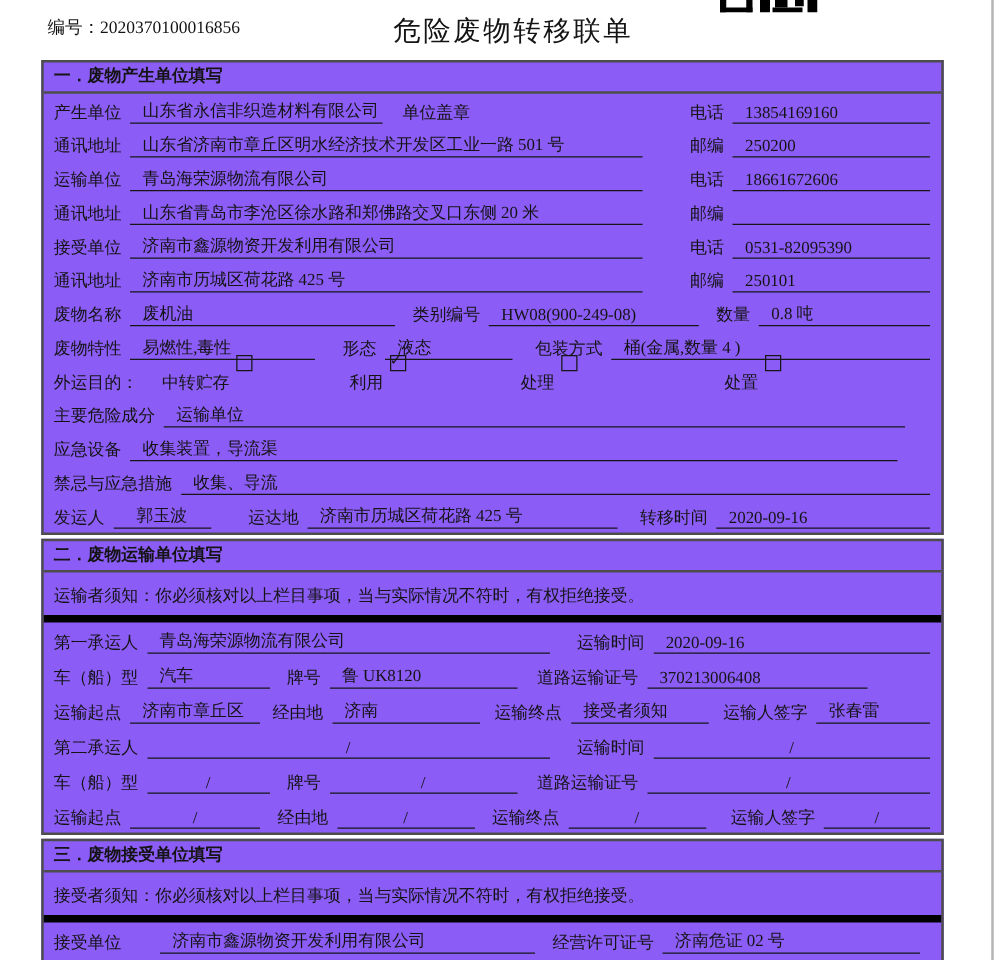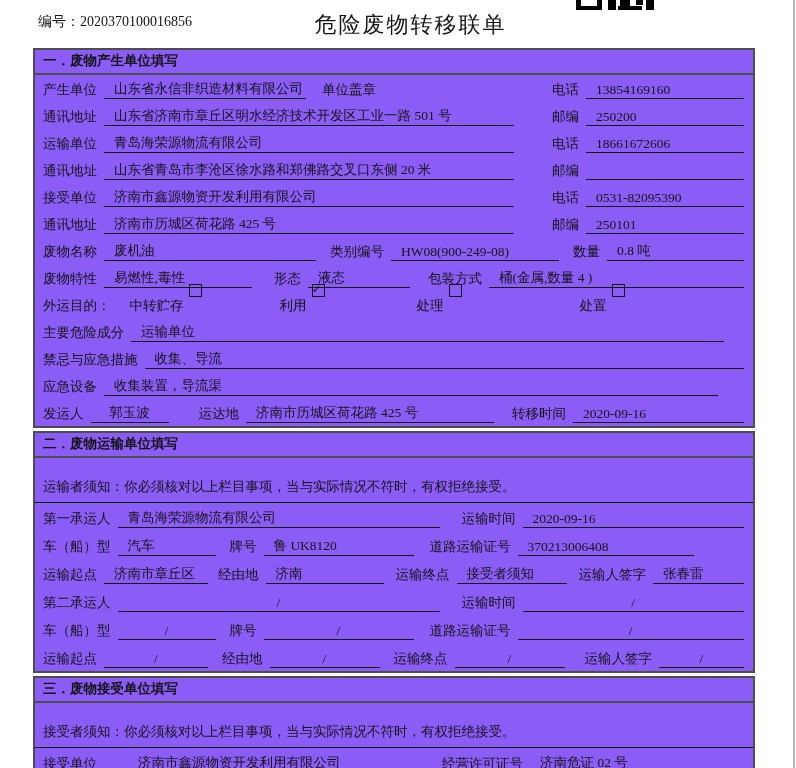--- a/index.html
+++ b/index.html
@@ -6,21 +6,21 @@
   .page{position:relative;width:796px;height:768px;background:#fff;overflow:hidden;
         font-family:"Liberation Serif","DejaVu Serif",serif;color:#141414;}
   .edge-right{position:absolute;top:0;right:1px;width:2px;height:100%;background:#b5b5b5;}
   .qr{position:absolute;left:576px;top:0;width:78px;height:10px;}
   .head{position:relative;height:40px;padding-top:8px;padding-left:25px;}
   .serial{position:absolute;left:38px;top:13px;font-size:14px;white-space:nowrap;}
   .doc-title{text-align:center;font-size:22px;font-weight:normal;letter-spacing:2px;padding-top:2px;}
   .form{margin:0 39px 0 33px;width:722px;box-sizing:border-box;}
   .section{border:2px solid #4d4d4d;margin-bottom:3px;background:#8b5cf6;}
   .sec-title{font-weight:bold;font-size:13.5px;padding:2px 8px 3px 8px;border-bottom:2px solid #4d4d4d;}
-  .note{font-size:13.5px;padding:20px 8px 6px 8px;border-bottom:1px solid #000000;}
+  .note{font-size:13.5px;padding:10px 8px 6px 8px;border-bottom:6px solid #000000;}
   .row{display:flex;align-items:flex-end;height:24px;padding:0 9px 3px 8px;font-size:13.5px;}
   .s2 .row,.s3 .row{height:25px;}
   .lb{white-space:nowrap;margin-right:7px;margin-top:31px;}
   .ul{border-bottom:1px solid #161616;padding:0 4px 0 10px;white-space:nowrap;overflow:hidden;box-sizing:border-box;min-height:17px;}
   .fx{flex:1;}
   .ctr{text-align:center;padding:0;}
   .opt{display:flex;align-items:center;white-space:nowrap;font-family:Liberation Mono, monospace;}
   .opt .lb{margin-right:5px;}
   .cb{width:11px;height:11px;border:1px solid #161616;display:inline-block;position:relative;margin-bottom:1px;}
   .cb.checked::after{content:"\2713";position:absolute;left:0;top:-4px;font-size:13px;font-weight:bold;color:#111;}
@@ -133,27 +133,27 @@
           <span class="cb"></span>
         </span>
       </div>
 
       <div class="row">
         <span class="lb">主要危险成分</span>
         <span class="ul fx" style="margin-right:20px">运输单位</span>
       </div>
 
       <div class="row">
+        <span class="lb">应急设备</span>
+        <span class="ul fx" style="margin-right:26px">收集装置，导流渠</span>
+      </div>
+
+      <div class="row">
         <span class="lb">禁忌与应急措施</span>
         <span class="ul fx">收集、导流</span>
-      </div>
-
-      <div class="row">
-        <span class="lb">应急设备</span>
-        <span class="ul fx" style="margin-right:26px">收集装置，导流渠</span>
       </div>
 
       <div class="row">
         <span class="lb">发运人</span>
         <span class="ul ctr" style="width:78px">郭玉波</span>
         <span class="lb" style="margin-left:30px">运达地</span>
         <span class="ul" style="width:248px">济南市历城区荷花路 425 号</span>
         <span class="lb" style="margin-left:18px">转移时间</span>
         <span class="ul fx">2020-09-16</span>
       </div>

